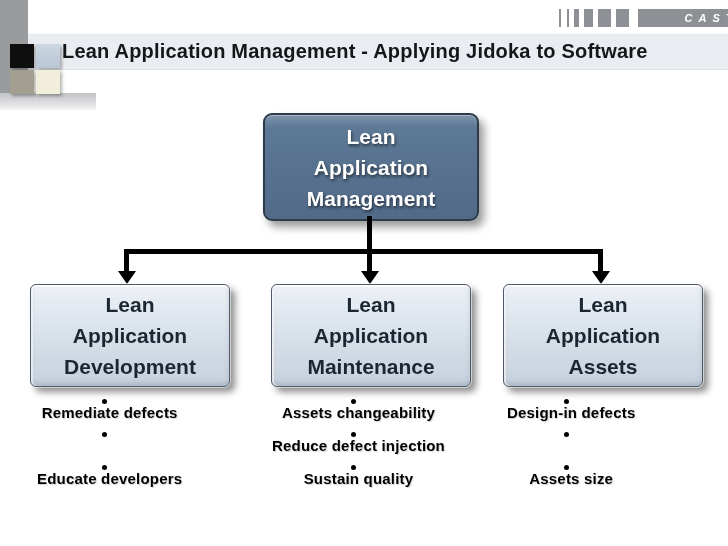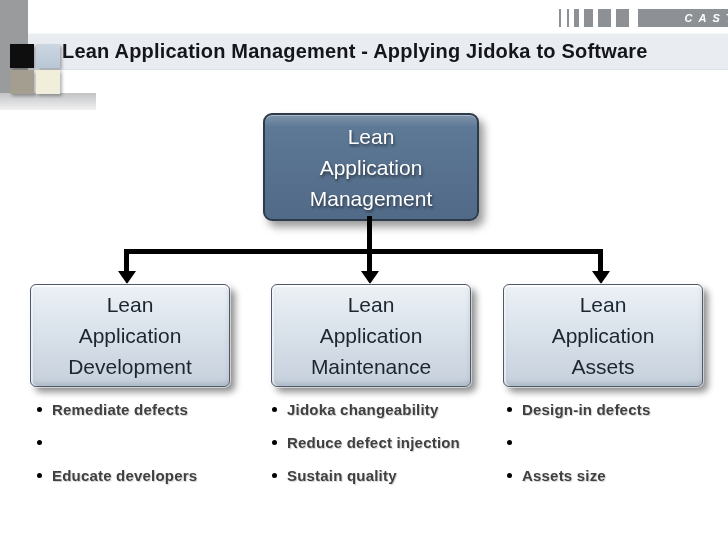--- a/index.html
+++ b/index.html
@@ -34,21 +34,21 @@
   .b4{left:584px;width:9px}.b5{left:598px;width:13px}.b6{left:616px;width:13px}
   .logo-box{
     position:absolute;left:638px;top:9px;width:69px;height:18px;background:#8d9195;
     color:#ffffff;font-weight:bold;font-style:italic;font-size:11px;
     letter-spacing:6px;text-indent:6px;display:flex;align-items:center;justify-content:center;padding-left:36px;
   }
 
   
   .node{
     position:absolute;display:flex;align-items:center;justify-content:center;
-    text-align:center;font-weight:normal;white-space:pre-line;
+    text-align:center;font-weight:bold;white-space:pre-line;
   }
   .dark-box{
     left:263px;top:113px;width:212px;height:104px;border-radius:9px;
     background:linear-gradient(180deg,#7e93aa 0%,#5d7995 12%,#56708d 60%,#516a88 100%);
     border:2px solid #2c3a4a;color:#ffffff;font-size:21px;line-height:31px;
     text-shadow:1px 2px 3px rgba(0,0,0,0.55);
     box-shadow:5px 6px 8px rgba(0,0,0,0.4), inset 0 1px 0 rgba(255,255,255,0.35);
   }
   .light-box{
     top:284px;width:198px;height:101px;border-radius:6px;
@@ -71,22 +71,22 @@
     border-left:9px solid transparent;border-right:9px solid transparent;
     border-top:13px solid #000;
   }
   .ah-left{left:118px}.ah-mid{left:361px}.ah-right{left:592px}
 
   
   .bullets{position:absolute;top:399px;margin:0;padding:0;list-style:none;}
   .bul1{left:37px}.bul2{left:272px}.bul3{left:507px}
   .bullets li{
     display:flex;align-items:center;height:21px;margin:0 0 12px 0;
-    font-weight:bold;font-size:15px;color:#404040;white-space:nowrap;
-    text-shadow:1px 1px 1px rgba(0,0,0,0.18);letter-spacing:0.2px;
+    font-weight:bold;font-size:15px;color:#000000;white-space:nowrap;
+    text-shadow:1px 1px 1px rgba(0,0,0,0.18);letter-spacing:0.2px;flex-direction:column;
   }
   .dot{width:5px;height:5px;border-radius:50%;background:#000;margin-right:10px;flex:none;}
 </style>
 </head>
 <body>
 
 <div class="slide">
 
   <div class="title-band"></div>
   <h1 class="title">Lean Application Management - Applying Jidoka to Software</h1>
@@ -138,21 +138,21 @@
     </li>
     <li>
       <span class="dot"></span>
       <span>Educate developers</span>
     </li>
   </ul>
 
   <ul class="bullets bul2">
     <li>
       <span class="dot"></span>
-      <span>Jidoka changeability</span>
+      <span>Assets changeability</span>
     </li>
     <li>
       <span class="dot"></span>
       <span>Reduce defect injection</span>
     </li>
     <li>
       <span class="dot"></span>
       <span>Sustain quality</span>
     </li>
   </ul>

